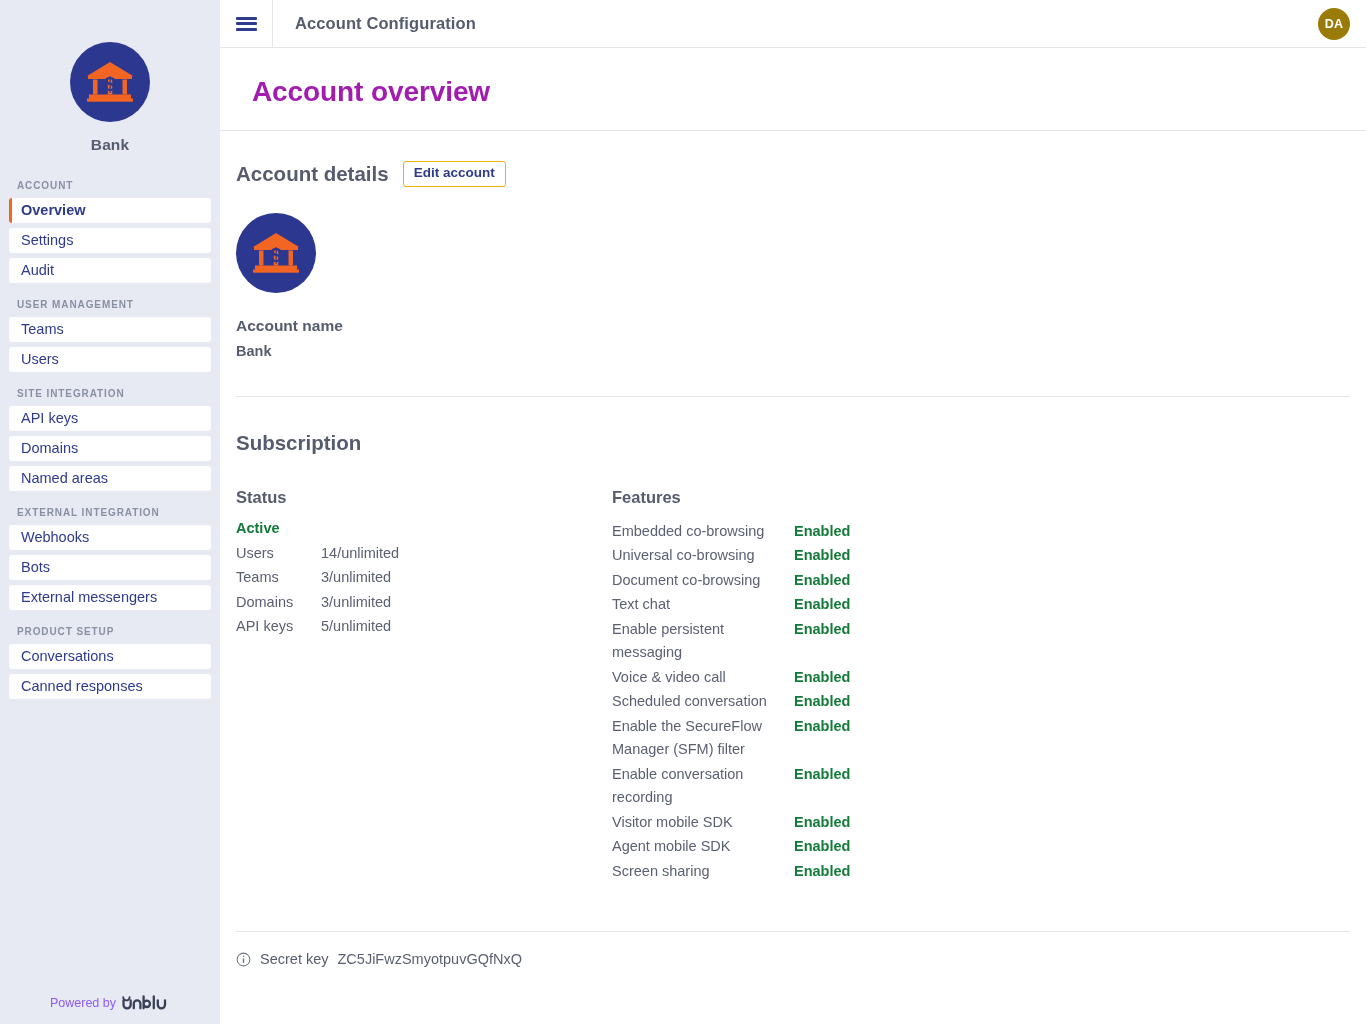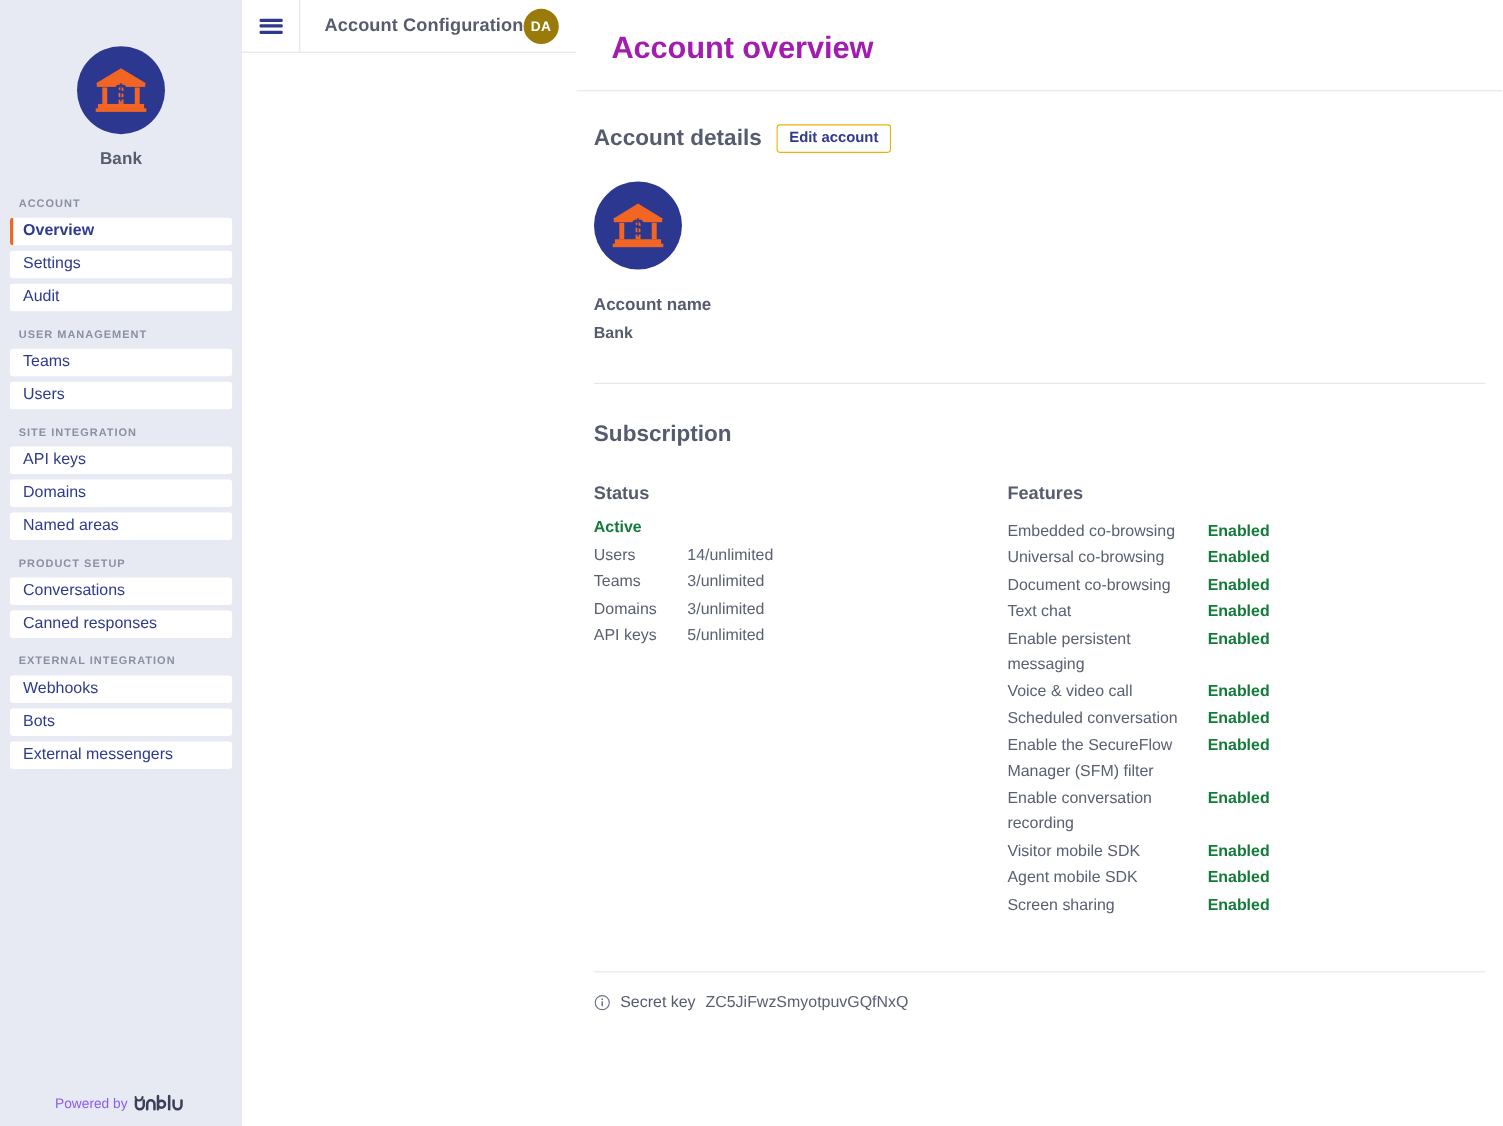--- a/index.html
+++ b/index.html
@@ -102,21 +102,21 @@
     color: #8b5cf6;
     padding-bottom: 2px;
   }
   .unblu-mark { display: block; }
 
   
   .main {
     flex: 1 1 auto;
     height: 1024px;
     display: flex;
-    flex-direction: row;
+    flex-direction: column;
     background: #ffffff;
     overflow: hidden;
   }
   .topbar {
     height: 48px;
     min-height: 48px;
     display: flex;
     align-items: center;
     border-bottom: 1px solid #e3e5ea;
     padding-right: 16px;
@@ -351,30 +351,30 @@
       </div>
 
       <div class="nav-group">
         <div class="nav-group-title">SITE INTEGRATION</div>
         <div class="nav-item">API keys</div>
         <div class="nav-item">Domains</div>
         <div class="nav-item">Named areas</div>
       </div>
 
       <div class="nav-group">
-        <div class="nav-group-title">PRODUCT SETUP</div>
-        <div class="nav-item">Conversations</div>
-        <div class="nav-item">Canned responses</div>
-      </div>
-
-      <div class="nav-group">
         <div class="nav-group-title">EXTERNAL INTEGRATION</div>
         <div class="nav-item">Webhooks</div>
         <div class="nav-item">Bots</div>
         <div class="nav-item">External messengers</div>
+      </div>
+
+      <div class="nav-group">
+        <div class="nav-group-title">PRODUCT SETUP</div>
+        <div class="nav-item">Conversations</div>
+        <div class="nav-item">Canned responses</div>
       </div>
 
     </nav>
 
     <div class="powered">
       <span>Powered by</span>
       <svg class="unblu-mark" width="48" height="17" viewBox="0 0 48 17" aria-hidden="true">
         <path d="M1.5 5.5 v4.3 a3.6 3.6 0 0 0 7.2 0 V5.5" fill="none" stroke="#3a4058" stroke-width="2.3" stroke-linecap="round"></path>
         <path d="M1.2 2.2 a3.2 3.2 0 0 0 6.4 0" fill="none" stroke="#3a4058" stroke-width="1.9" stroke-linecap="round"></path>
         <path d="M11.8 13.3 V8.6 a3.3 3.3 0 0 1 6.6 0 v4.7" fill="none" stroke="#3a4058" stroke-width="2.3" stroke-linecap="round"></path>

